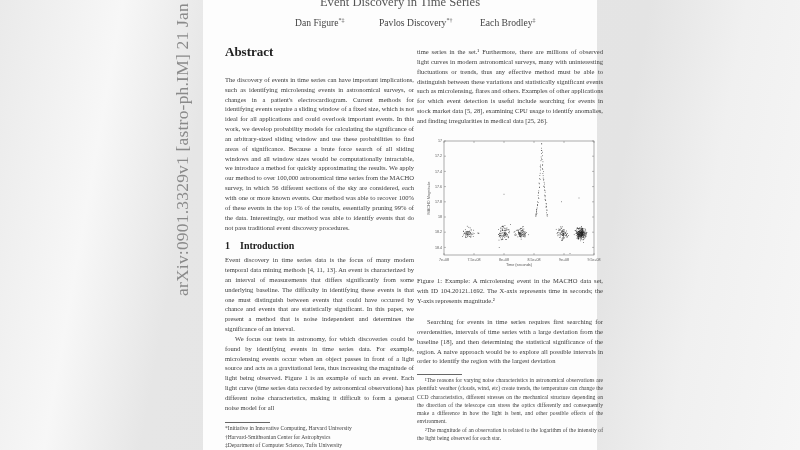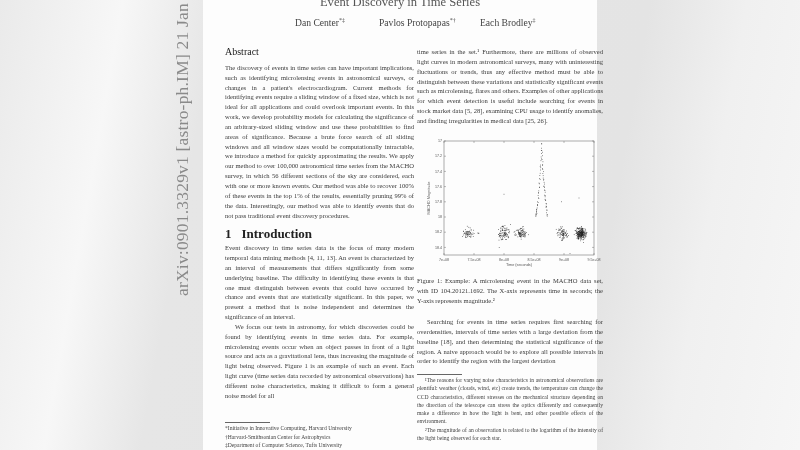--- a/index.html
+++ b/index.html
@@ -18,42 +18,42 @@
     transform-origin:0 0; transform: rotate(-90deg);
     white-space:nowrap; font-size:17.5px; color:#8a8a8a; letter-spacing:0.2px;
   }
   .title { position:absolute; left:0; right:0; top:-3px; text-align:center; font-size:12.6px; color:#555; }
   .authors { position:absolute; top:19px; left:0; right:0; font-size:9.6px; color:#444; }
   .author { position:absolute; white-space:nowrap; }
   .author sup { font-size:6px; }
   .col { position:absolute; font-size:6.55px; line-height:9.85px; text-align:justify; color:#3a3a3a; }
   .col-left { left:22px; width:189px; top:49px; }
   .col-right { left:214px; width:186px; top:49px; }
-  h3 { margin:0 0 6px 0; font-size:10px; font-weight:normal; color:#222; }
-  h2 { margin:9px 0 4px 0; font-size:13px; font-weight:bold; color:#222; }
+  h3 { margin:0 0 18px 0; font-size:13px; font-weight:bold; color:#222; }
+  h2 { margin:9px 0 4px 0; font-size:10px; font-weight:bold; color:#222; }
   h2 .num { margin-right:10px; }
   p { margin:0; }
   .indent { text-indent:10px; }
   .fn-rule { width:45px; border-top:0.6px solid #666; margin:0 0 1px 0; }
   .footnotes-left { position:absolute; left:22px; top:424px; width:189px; font-size:5.6px; line-height:8.5px; color:#444; }
   .footnotes-right { position:absolute; left:214px; top:376px; width:186px; font-size:5.6px; line-height:8.3px; text-align:justify; color:#444; }
   .footnotes-right p { text-indent:8px; }
   .figure { position:absolute; left:223px; top:140px; width:175px; height:130px; }
   .caption { position:absolute; left:214px; top:278px; width:186px; font-size:6.55px; line-height:9.85px; text-align:justify; color:#3a3a3a; }
   .after-caption { position:absolute; left:214px; top:319px; width:186px; font-size:6.55px; line-height:9.85px; text-align:justify; color:#3a3a3a; }
   svg text { font-family: "Liberation Sans", "DejaVu Sans", sans-serif; }
 </style>
 </head>
 <body>
 
 <div class="page">
   <div class="title">Event Discovery in Time Series</div>
   <div class="authors">
-    <span class="author" style="left:92px"><span>Dan Center</span><sup>*‡</sup></span>
-    <span class="author" style="left:176px"><span>Pavlos Protopapas</span><sup>*†</sup></span>
+    <span class="author" style="left:92px"><span>Dan Figure</span><sup>*‡</sup></span>
+    <span class="author" style="left:176px"><span>Pavlos Discovery</span><sup>*†</sup></span>
     <span class="author" style="left:277px"><span>Each Brodley</span><sup>‡</sup></span>
   </div>
 
   <div class="col col-left">
     <h3>Abstract</h3>
     <p>The discovery of events in time series can have important implications, such as identifying microlensing events in astronomical surveys, or changes in a patient's electrocardiogram. Current methods for identifying events require a sliding window of a fixed size, which is not ideal for all applications and could overlook important events. In this work, we develop probability models for calculating the significance of an arbitrary-sized sliding window and use these probabilities to find areas of significance. Because a brute force search of all sliding windows and all window sizes would be computationally intractable, we introduce a method for quickly approximating the results. We apply our method to over 100,000 astronomical time series from the MACHO survey, in which 56 different sections of the sky are considered, each with one or more known events. Our method was able to recover 100% of these events in the top 1% of the results, essentially pruning 99% of the data. Interestingly, our method was able to identify events that do not pass traditional event discovery procedures.</p>
     <h2><span class="num">1</span><span>Introduction</span></h2>
     <p>Event discovery in time series data is the focus of many modern temporal data mining methods [4, 11, 13]. An event is characterized by an interval of measurements that differs significantly from some underlying baseline. The difficulty in identifying these events is that one must distinguish between events that could have occurred by chance and events that are statistically significant. In this paper, we present a method that is noise independent and determines the significance of an interval.</p>
     <p class="indent">We focus our tests in astronomy, for which discoveries could be found by identifying events in time series data. For example, microlensing events occur when an object passes in front of a light source and acts as a gravitational lens, thus increasing the magnitude of light being observed. Figure 1 is an example of such an event. Each light curve (time series data recorded by astronomical observations) has different noise characteristics, making it difficult to form a general noise model for all</p>
   </div>

